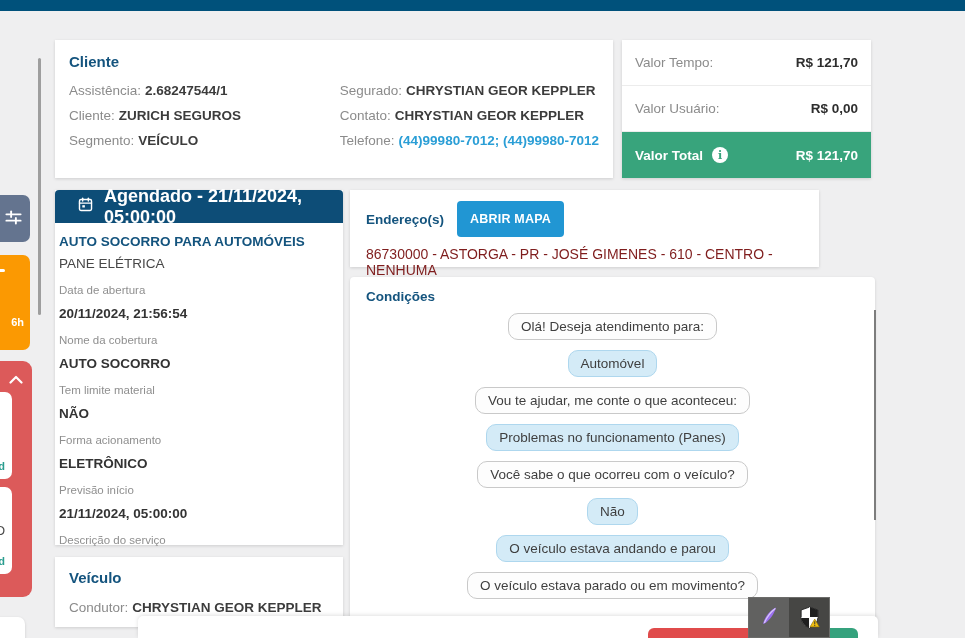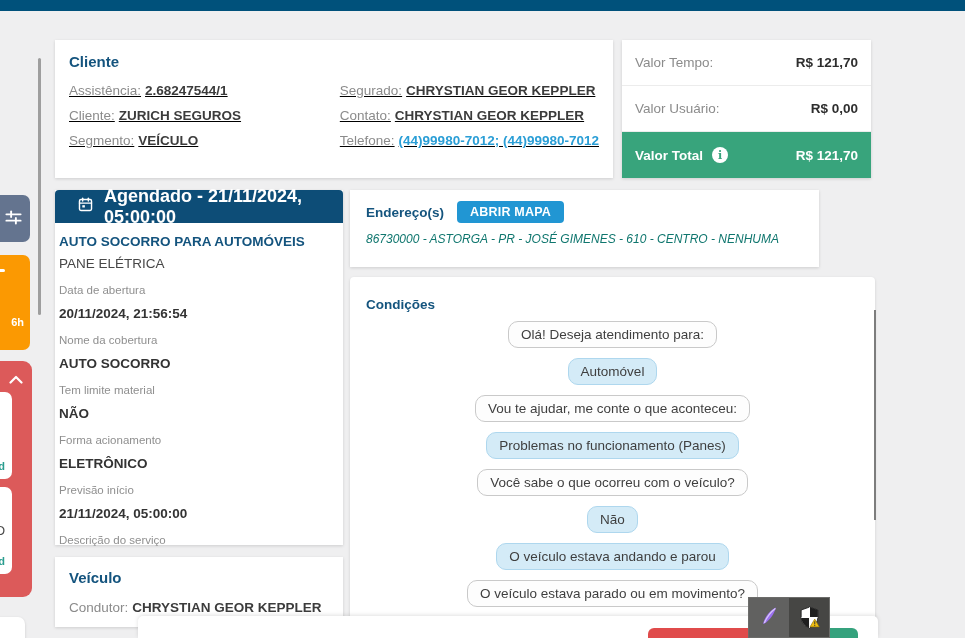--- a/index.html
+++ b/index.html
@@ -28,21 +28,21 @@
   .mini-card .big{position:absolute;right:7px;top:36px;color:#4a4a4a;font-size:13px;}
   .corner-card{position:absolute;left:-18px;top:617px;width:43px;height:30px;background:#fff;border-radius:7px;box-shadow:0 1px 3px rgba(0,0,0,.15);}
 
   
   .card-cliente{left:55px;top:40px;width:558px;height:138px;padding:0;}
   .card-cliente .inner{padding:13px 14px;}
   .kv-row{font-size:13.5px;line-height:25px;white-space:nowrap;}
   .kv-label{color:#8b8b8b;}
   .kv-value{color:#3c3c3c;font-weight:600;margin-left:4px;}
   .kv-value.link{color:#2a9ed6;font-weight:600;cursor:pointer;}
-  .cliente-cols{display:flex;text-decoration:underline;}
+  .cliente-cols{display:flex;}
   .cliente-col-left{width:285px;}
   .cliente-col-right{flex:1;}
 
   
   .card-valores{left:622px;top:40px;width:249px;height:138px;overflow:hidden;}
   .vrow{height:46px;display:flex;align-items:center;justify-content:space-between;padding:0 13px;border-bottom:1px solid #ececec;box-sizing:border-box;}
   .vlabel{color:#8b8b8b;font-size:13.5px;}
   .vvalue{color:#2e2e2e;font-size:13.5px;font-weight:bold;}
   .vtotal{height:46px;display:flex;align-items:center;justify-content:space-between;padding:0 13px;background:#38a47c;}
   .vtotal .tlabel{color:#fff;font-size:13.5px;font-weight:600;display:flex;align-items:center;}
@@ -63,26 +63,26 @@
   
   .card-veiculo{left:55px;top:557px;width:288px;height:70px;}
   .card-veiculo .inner{padding:12px 14px;}
   .card-veiculo .sec-title{margin-bottom:9px;}
 
   
   .card-endereco{left:350px;top:190px;width:469px;height:77px;}
   .card-endereco .inner{padding:11px 16px;}
   .end-head{display:flex;align-items:center;}
   .end-title{font-size:13.5px;font-weight:bold;color:#14547e;}
-  .btn-mapa{margin-left:13px;background:#2196d3;color:#fff;font-size:12.5px;font-weight:bold;padding:4px 13px;border-radius:4px;border:none;letter-spacing:.2px;cursor:pointer;font-family:"Liberation Sans",sans-serif;}
-  .end-address{margin-top:9px;font-size:12px;color:#0f766e;font-style:italic;}
+  .btn-mapa{margin-left:13px;background:#2196d3;color:#fff;font-size:12.5px;font-weight:bold;padding:11px 13px;border-radius:4px;border:none;letter-spacing:.2px;cursor:pointer;font-family:"Liberation Sans",sans-serif;}
+  .end-address{margin-top:9px;font-size:14px;color:#7f1d1d;}
 
   
   .card-condicoes{left:350px;top:277px;width:525px;height:361px;border-radius:4px 4px 0 0;}
-  .card-condicoes .inner{padding:20px 16px;}
+  .card-condicoes .inner{padding:12px 16px;}
   .card-condicoes .cond-title{font-size:13.5px;font-weight:bold;color:#14547e;margin-bottom:9px;}
   .bubbles{display:flex;flex-direction:column;align-items:center;gap:10px;}
   .bubble{font-size:13.5px;color:#3f3f3f;padding:5px 12px;border-radius:10px;max-width:480px;}
   .bubble.question{background:#fdfdfd;border:1px solid #c9c9c9;}
   .bubble.answer{background:#d4ebf7;border:1px solid #aed7ee;}
   .chat-scrollbar{position:absolute;left:874px;top:310px;width:2px;height:210px;background:#7d7d7d;}
 
   
   .footer-bar{position:absolute;left:138px;top:616px;width:740px;height:22px;background:#fff;border-radius:5px 5px 0 0;box-shadow:0 -1px 4px rgba(0,0,0,.12);}
   .btn-footer-red{position:absolute;left:510px;top:12px;width:115px;height:18px;background:#e04b4b;border-radius:6px;border:none;cursor:pointer;}

